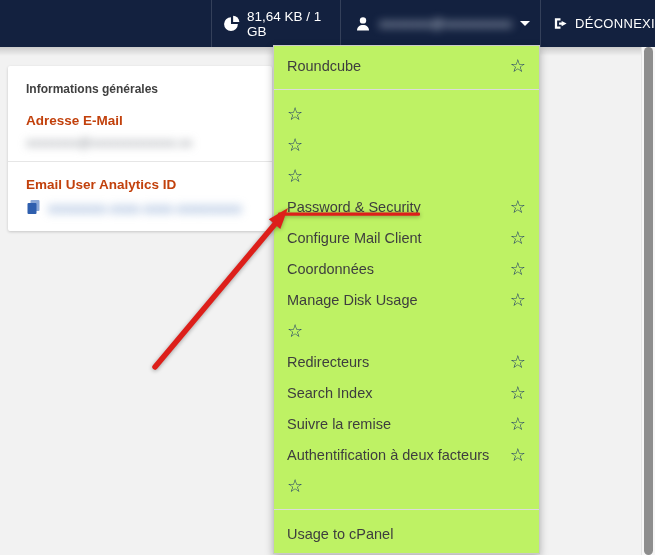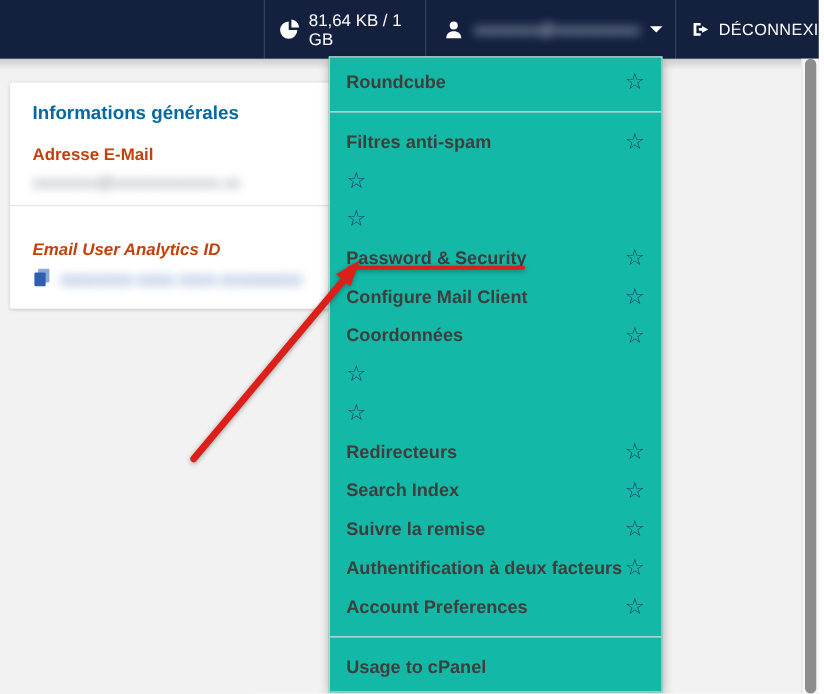--- a/index.html
+++ b/index.html
@@ -36,35 +36,35 @@
     position:absolute; top:47px; left:0; width:659px; height:9px;
     background:linear-gradient(rgba(0,0,0,0.16), rgba(0,0,0,0)); z-index:1;
   }
 
   
   .card {
     position:absolute; left:8px; top:66px; width:264px; background:#fff;
     border-radius:2px; box-shadow:0 1px 3px rgba(0,0,0,0.18); z-index:2;
   }
   .card-sec-1 { padding:16px 18px 11px 18px; }
-  .card-title { font-size:15px; font-weight:700; color:#0369a1; }
+  .card-title { font-size:12px; font-weight:700; color:#404040; }
   .field-label { margin-top:17px; font-size:13.5px; font-weight:700; color:#c2410c; }
-  .field-label.first { margin-top:16px;font-style:italic; }
+  .field-label.first { margin-top:4px; }
   .field-value { margin-top:7px; font-size:13px; color:#82878f; white-space:nowrap; }
   .card-divider { border:0; border-top:1px solid #e6e6e6; }
   .card-sec-2 { padding:11px 18px 12px 18px; }
   .id-row { display:flex; align-items:center; gap:7px; margin-top:7px; }
   .id-value { font-size:13px; color:#6f93c8; white-space:nowrap; }
 
   
   .menu {
-    position:absolute; left:263px; top:45px; width:267px;
-    background:#14b8a6; border:1px solid #c9c9c9;
+    position:absolute; left:273px; top:45px; width:267px;
+    background:#bef264; border:1px solid #c9c9c9;
     box-shadow:0 3px 8px rgba(0,0,0,0.28);
-    z-index:10; padding:4px 0;font-weight:bold;
+    z-index:10; padding:4px 0;
   }
   .menu ul { list-style:none; }
   .menu-item {
     height:31px; display:flex; align-items:center; justify-content:space-between;
     padding:0 13px; font-size:14.5px; color:#3e3e3e; cursor:pointer;
   }
   .menu-item .label { white-space:nowrap; }
   .star {
     font-family:"DejaVu Sans", sans-serif;
     font-size:18px; line-height:1; color:#1d3a69; cursor:pointer;
@@ -152,21 +152,20 @@
   </div>
 
   <div class="menu">
     <ul>
       <li class="menu-item">
         <span class="label">Roundcube</span>
         <span class="star">☆</span>
       </li>
       <hr class="menu-divider">
       <li class="menu-item">
-        <span class="label">Filtres anti-spam</span>
         <span class="star">☆</span>
       </li>
       <li class="menu-item">
         <span class="star">☆</span>
       </li>
       <li class="menu-item">
         <span class="star">☆</span>
       </li>
       <li class="menu-item">
         <span class="label">Password &amp; Security</span>
@@ -174,20 +173,21 @@
       </li>
       <li class="menu-item">
         <span class="label">Configure Mail Client</span>
         <span class="star">☆</span>
       </li>
       <li class="menu-item">
         <span class="label">Coordonnées</span>
         <span class="star">☆</span>
       </li>
       <li class="menu-item">
+        <span class="label">Manage Disk Usage</span>
         <span class="star">☆</span>
       </li>
       <li class="menu-item">
         <span class="star">☆</span>
       </li>
       <li class="menu-item">
         <span class="label">Redirecteurs</span>
         <span class="star">☆</span>
       </li>
       <li class="menu-item">
@@ -196,21 +196,20 @@
       </li>
       <li class="menu-item">
         <span class="label">Suivre la remise</span>
         <span class="star">☆</span>
       </li>
       <li class="menu-item">
         <span class="label">Authentification à deux facteurs</span>
         <span class="star">☆</span>
       </li>
       <li class="menu-item">
-        <span class="label">Account Preferences</span>
         <span class="star">☆</span>
       </li>
       <hr class="menu-divider">
       <li class="menu-item">
         <span class="label">Usage to cPanel</span>
       </li>
     </ul>
   </div>
 
   <div class="scrollbar">

